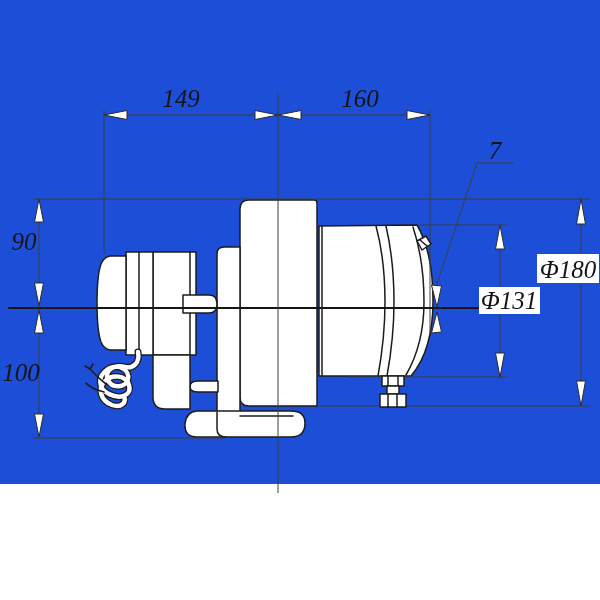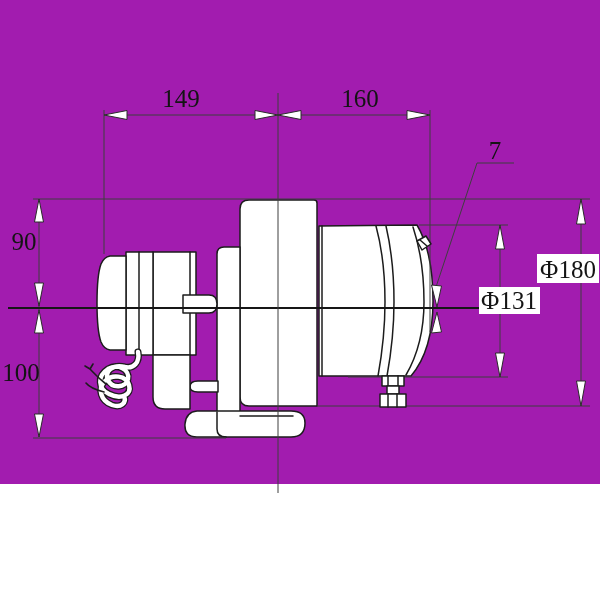--- a/index.html
+++ b/index.html
@@ -1,17 +1,17 @@
 <!DOCTYPE html>
 <html><head>
 <meta charset="utf-8">
 <style>
   html,body{margin:0;padding:0;background:#fff;}
   body{width:600px;height:600px;overflow:hidden;}
-  .stage{position:relative;width:600px;height:484px;background:#a21caf;}
+  .stage{position:relative;width:600px;height:484px;background:#1d4ed8;font-style:italic;}
   svg{display:block;}
   
   .obj  {fill:none;stroke:#1c1c1c;stroke-width:1.5;stroke-linejoin:round;stroke-linecap:round;}
   .objf {fill:#ffffff;stroke:#1c1c1c;stroke-width:1.5;stroke-linejoin:round;}
   .dim  {fill:none;stroke:#3f3f3f;stroke-width:1;}
   .cline{fill:none;stroke:#161616;stroke-width:2.2;}
   .arr  {fill:#ffffff;stroke:#2b2b2b;stroke-width:1;}
   .dimtext{font-family:"Liberation Serif","DejaVu Serif",serif;font-size:25px;fill:#141414;}
   .bgpad{fill:#ffffff;stroke:none;}
   .cableOuter{fill:none;stroke:#1c1c1c;stroke-width:7;stroke-linecap:round;}

